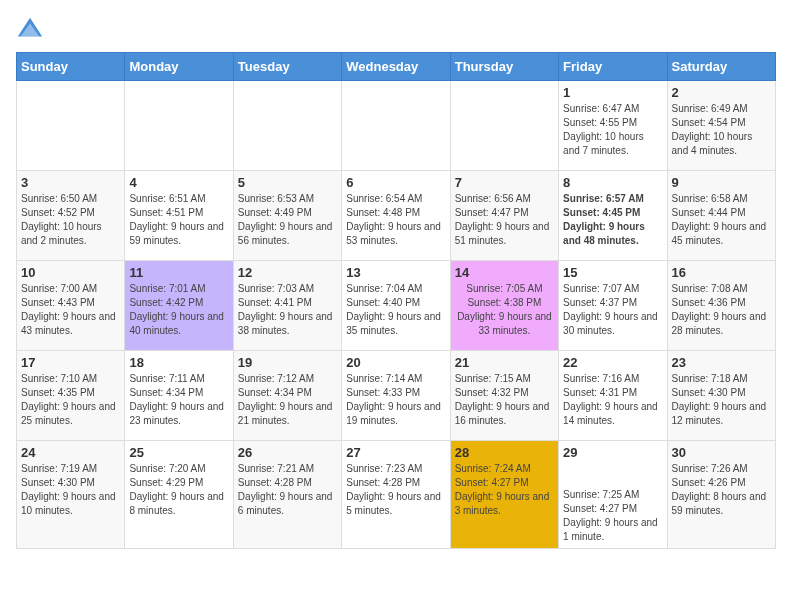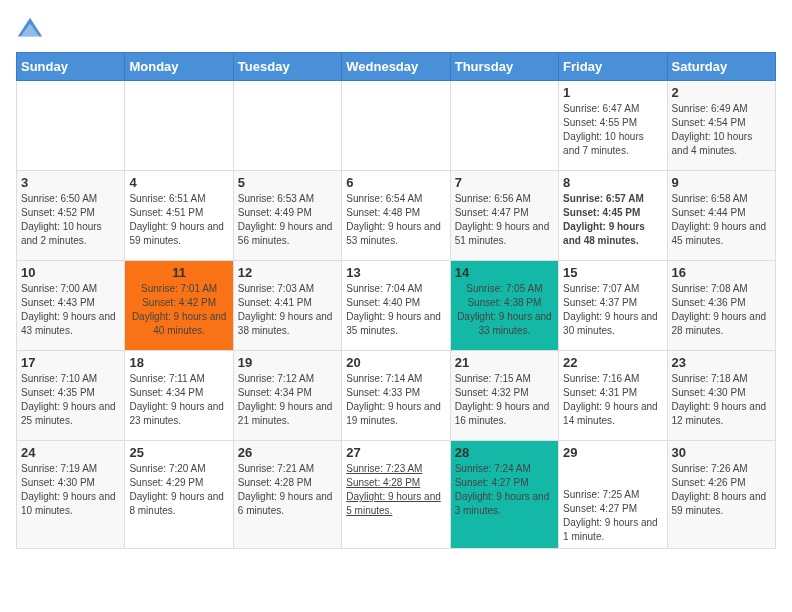--- a/index.html
+++ b/index.html
@@ -198,39 +198,39 @@
 Daylight: 9 hours and 45 minutes.</div>
         </td>
       </tr>
       <tr>
         <td style="background: rgb(248, 248, 248);">
           <span class="day-num">10</span>
           <div class="day-info" style="white-space: pre-line;">Sunrise: 7:00 AM
 Sunset: 4:43 PM
 Daylight: 9 hours and 43 minutes.</div>
         </td>
-        <td style="background: #f97316; text-align: center;">
+        <td style="background: #c4b5fd;">
           <span class="day-num">11</span>
           <div class="day-info" style="white-space: pre-line;">Sunrise: 7:01 AM
 Sunset: 4:42 PM
 Daylight: 9 hours and 40 minutes.</div>
         </td>
         <td style="background: rgb(248, 248, 248);">
           <span class="day-num">12</span>
           <div class="day-info" style="white-space: pre-line;">Sunrise: 7:03 AM
 Sunset: 4:41 PM
 Daylight: 9 hours and 38 minutes.</div>
         </td>
         <td style="background: rgb(255, 255, 255);">
           <span class="day-num">13</span>
           <div class="day-info" style="white-space: pre-line;">Sunrise: 7:04 AM
 Sunset: 4:40 PM
 Daylight: 9 hours and 35 minutes.</div>
         </td>
-        <td style="background: #14b8a6;">
+        <td style="background: #f0abfc;">
           <span class="day-num">14</span>
           <div class="day-info" style="white-space: pre-line; text-align: center;">Sunrise: 7:05 AM
 Sunset: 4:38 PM
 Daylight: 9 hours and 33 minutes.</div>
         </td>
         <td style="background: rgb(255, 255, 255);">
           <span class="day-num">15</span>
           <div class="day-info" style="white-space: pre-line;">Sunrise: 7:07 AM
 Sunset: 4:37 PM
 Daylight: 9 hours and 30 minutes.</div>
@@ -300,25 +300,25 @@
 Daylight: 9 hours and 8 minutes.</div>
         </td>
         <td style="background: rgb(248, 248, 248);">
           <span class="day-num">26</span>
           <div class="day-info" style="white-space: pre-line;">Sunrise: 7:21 AM
 Sunset: 4:28 PM
 Daylight: 9 hours and 6 minutes.</div>
         </td>
         <td style="background: rgb(255, 255, 255);">
           <span class="day-num">27</span>
-          <div class="day-info" style="white-space: pre-line; text-decoration: underline;">Sunrise: 7:23 AM
+          <div class="day-info" style="white-space: pre-line;">Sunrise: 7:23 AM
 Sunset: 4:28 PM
 Daylight: 9 hours and 5 minutes.</div>
         </td>
-        <td style="background: #14b8a6;">
+        <td style="background: #eab308;">
           <span class="day-num">28</span>
           <div class="day-info" style="white-space: pre-line;">Sunrise: 7:24 AM
 Sunset: 4:27 PM
 Daylight: 9 hours and 3 minutes.</div>
         </td>
         <td style="background: rgb(255, 255, 255);">
           <span class="day-num">29</span>
           <div class="day-info" style="white-space: pre-line; margin-top: 28px;">Sunrise: 7:25 AM
 Sunset: 4:27 PM
 Daylight: 9 hours and 1 minute.</div>

